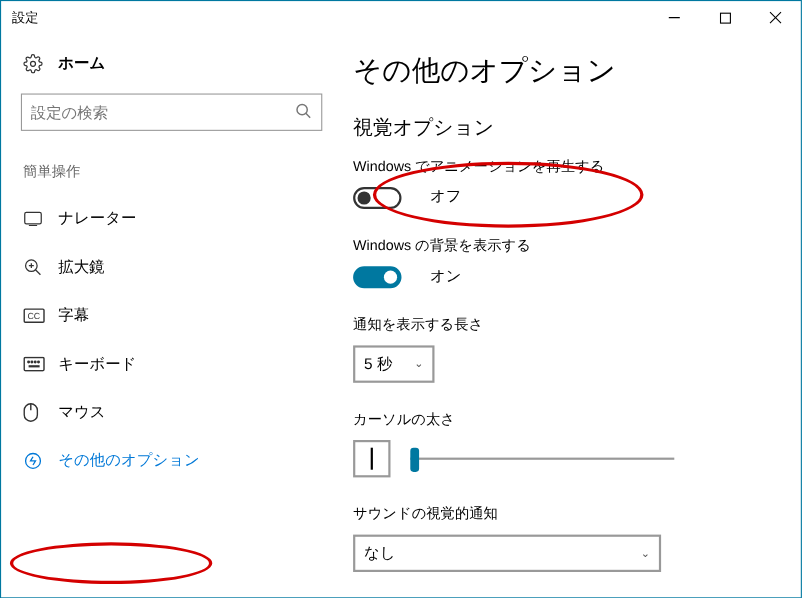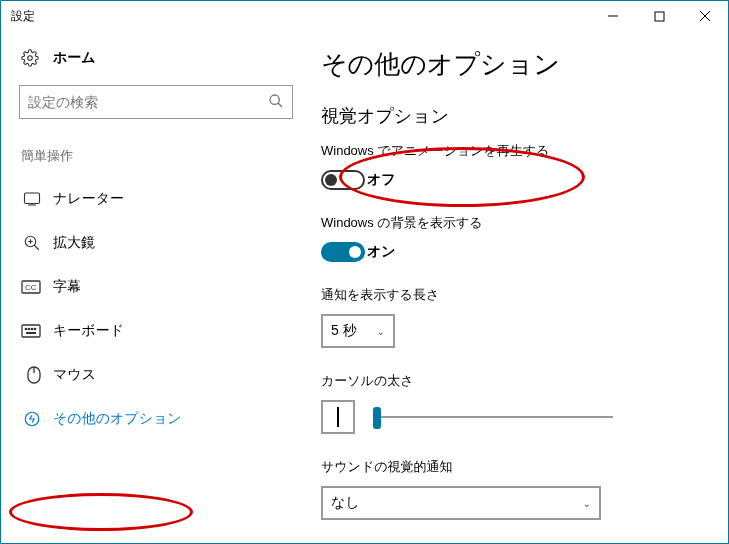--- a/index.html
+++ b/index.html
@@ -57,32 +57,32 @@
     padding: 10px 20px 12px 20px;
     color: #666; font-size: 13px;
   }
   .navitem {
     display: flex; align-items: center;
     gap: 12px;
     padding: 13px 20px;
     font-size: 14px;
     cursor: default;
   }
-  .navitem .icon { width: 20px; display:flex; align-items:center; justify-content:flex-end; color:#333; }
+  .navitem .icon { width: 20px; display:flex; align-items:center; justify-content:flex-start; color:#333; }
   .navitem.active { color: #0078d7; }
   .navitem.active .icon { color: #0078d7; }
   .main {
     flex: 1;
     padding: 16px 10px 0 10px;
   }
   .main h1 { font-size: 26px; font-weight: 400; margin-bottom: 22px; }
   .main h2 { font-size: 18px; font-weight: 400; margin-bottom: 14px; }
   .setting { margin-bottom: 24px; }
   .setting-label { font-size: 13px; margin-bottom: 10px; }
-  .toggle-row { display: flex; align-items: center; gap: 2px; font-weight: bold; }
+  .toggle-row { display: flex; gap: 26px; }
   .toggle {
     width: 44px; height: 20px; border-radius: 10px;
     position: relative;
   }
   .toggle.off { border: 2px solid #333; background: #fff; }
   .toggle.off::after {
     content: ""; position: absolute; left: 2px; top: 2px;
     width: 12px; height: 12px; border-radius: 50%; background: #333;
   }
   .toggle.on { background: #0078a0; border: 2px solid #0078a0; }

